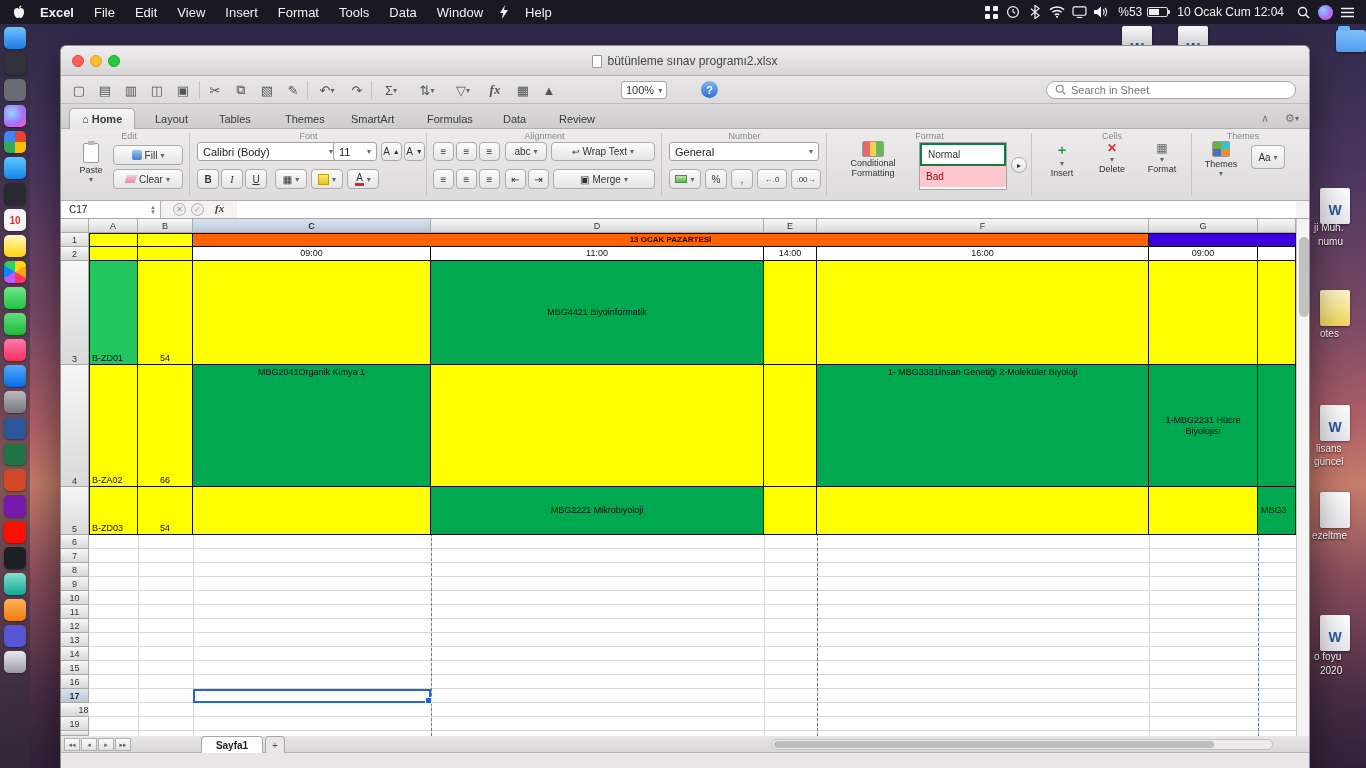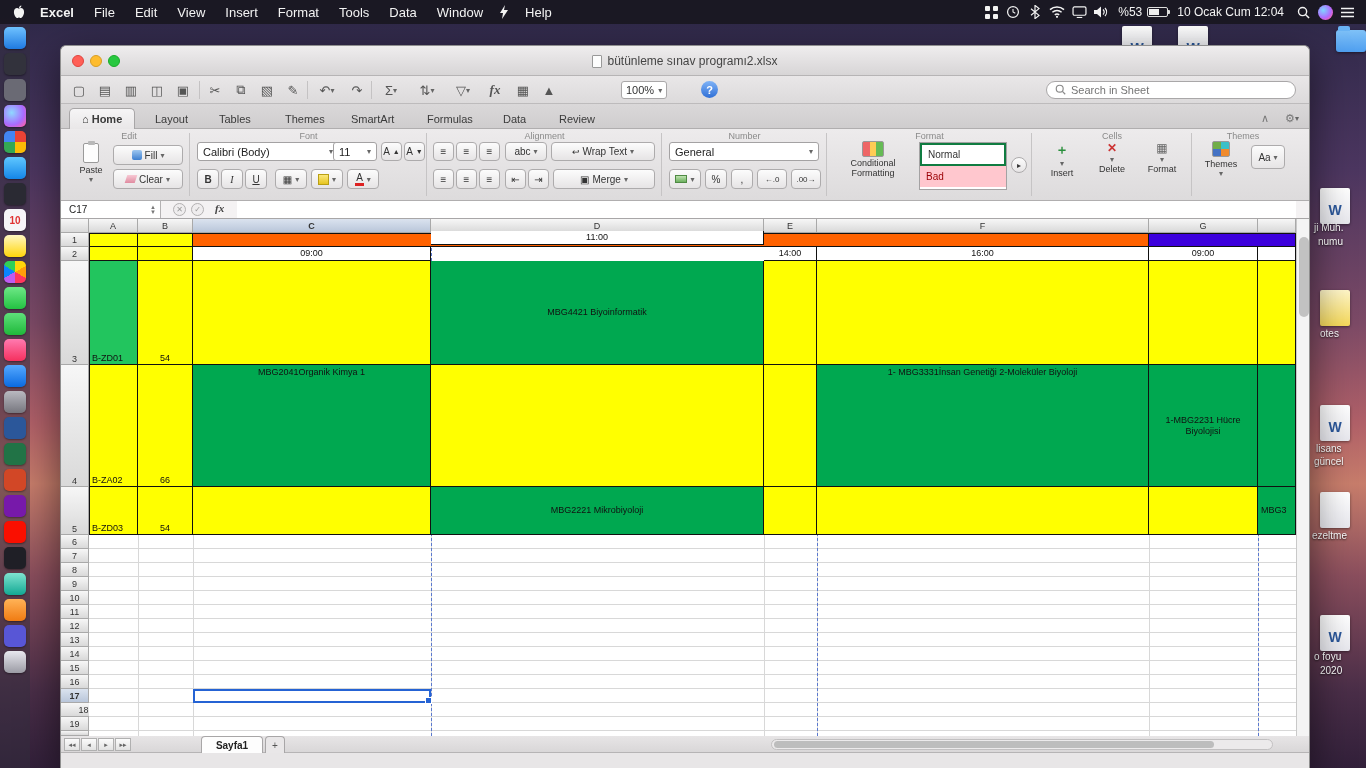--- a/index.html
+++ b/index.html
@@ -500,21 +500,21 @@
       <div class="dashline" style="left:1197px; top:14px; height:503px;"></div>
 
       <div class="cell bt bl" style="left: 28px; top: 14px; width: 49px; height: 14px; background-color: rgb(255, 255, 0);"></div>
       <div class="cell bt" style="left: 77px; top: 14px; width: 55px; height: 14px; background-color: rgb(255, 255, 0);"></div>
       <div class="cell bt" style="left: 132px; top: 14px; width: 956px; height: 14px; font-weight: bold; font-size: 8px; background-color: rgb(255, 98, 0);">13 OCAK PAZARTESİ</div>
       <div class="cell bt" style="left: 1088px; top: 14px; width: 147px; height: 14px; background-color: rgb(60, 0, 220);"></div>
 
       <div class="cell bl" style="left: 28px; top: 28px; width: 49px; height: 14px; background-color: rgb(255, 255, 0);"></div>
       <div class="cell" style="left: 77px; top: 28px; width: 55px; height: 14px; background-color: rgb(255, 255, 0);"></div>
       <div class="cell" style="left:132px; top:28px; width:238px; height:14px; background:#fff;">09:00</div>
-      <div class="cell" style="left:370px; top:12px; width:333px; height:14px; background:#fff;">11:00</div>
+      <div class="cell" style="left:370px; top:28px; width:333px; height:14px; background:#fff;">11:00</div>
       <div class="cell" style="left:703px; top:28px; width:53px; height:14px; background:#fff;">14:00</div>
       <div class="cell" style="left:756px; top:28px; width:332px; height:14px; background:#fff;">16:00</div>
       <div class="cell" style="left:1088px; top:28px; width:109px; height:14px; background:#fff;">09:00</div>
       <div class="cell" style="left:1197px; top:28px; width:38px; height:14px; background:#fff;"></div>
 
       <div class="cell bl bottomleft" style="left: 28px; top: 42px; width: 49px; height: 104px; background-color: #22c55e;">B-ZD01</div>
       <div class="cell bottomctr" style="left: 77px; top: 42px; width: 55px; height: 104px; background-color: rgb(255, 255, 0);">54</div>
       <div class="cell" style="left: 132px; top: 42px; width: 238px; height: 104px; background-color: rgb(255, 255, 0);"></div>
       <div class="cell" style="left: 370px; top: 42px; width: 333px; height: 104px; background-color: rgb(0, 168, 80);">MBG4421 Biyoinformatik</div>
       <div class="cell" style="left: 703px; top: 42px; width: 53px; height: 104px; background-color: rgb(255, 255, 0);"></div>

